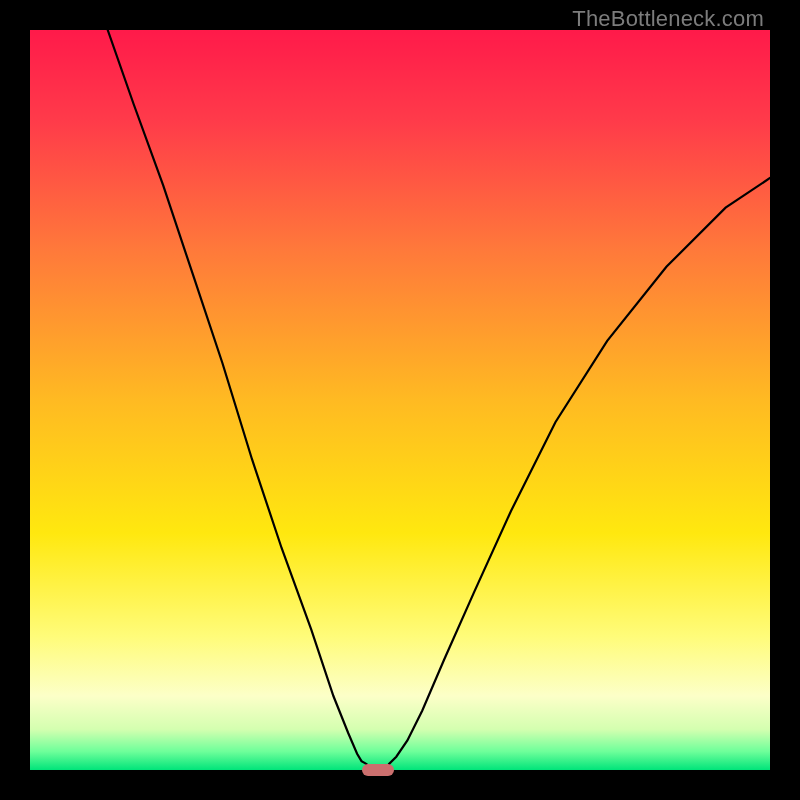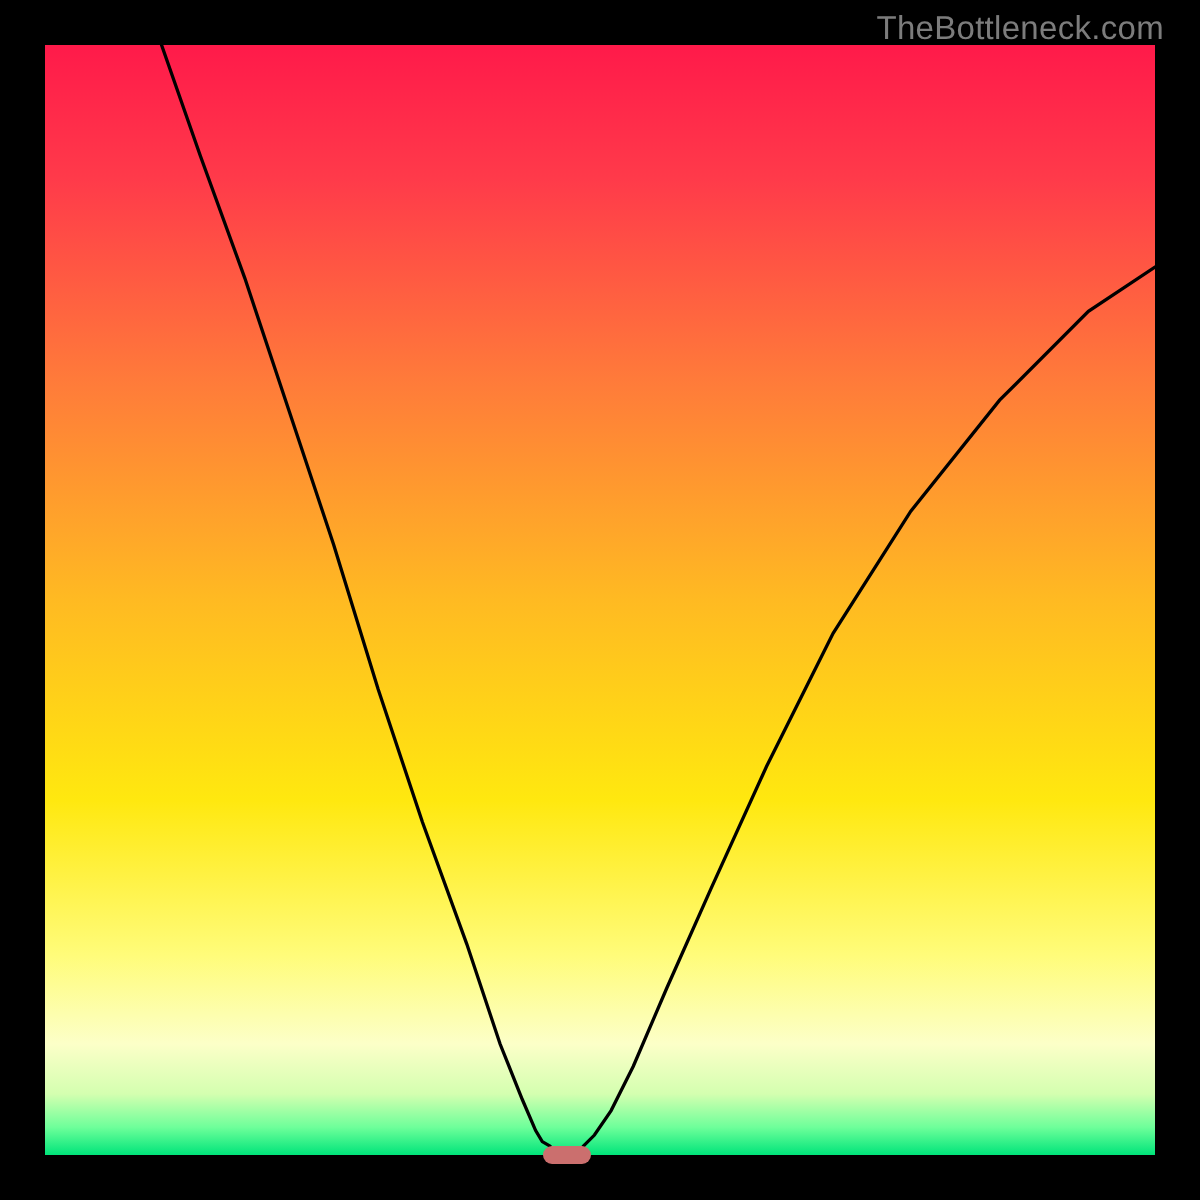--- a/index.html
+++ b/index.html
@@ -26,21 +26,21 @@
   svg.curve {
     position: absolute;
     left: 0;
     top: 0;
     width: 740px;
     height: 740px;
   }
   .watermark {
     position: absolute;
     top: 6px;
-    right: 24px;
+    right: 36px;
     color: #7c7c7c;
     font-size: 22px;
     font-weight: 500;
     letter-spacing: 0.2px;
     user-select: none;
   }
   .marker {
     position: absolute;
     height: 12px;
     border-radius: 6px;

